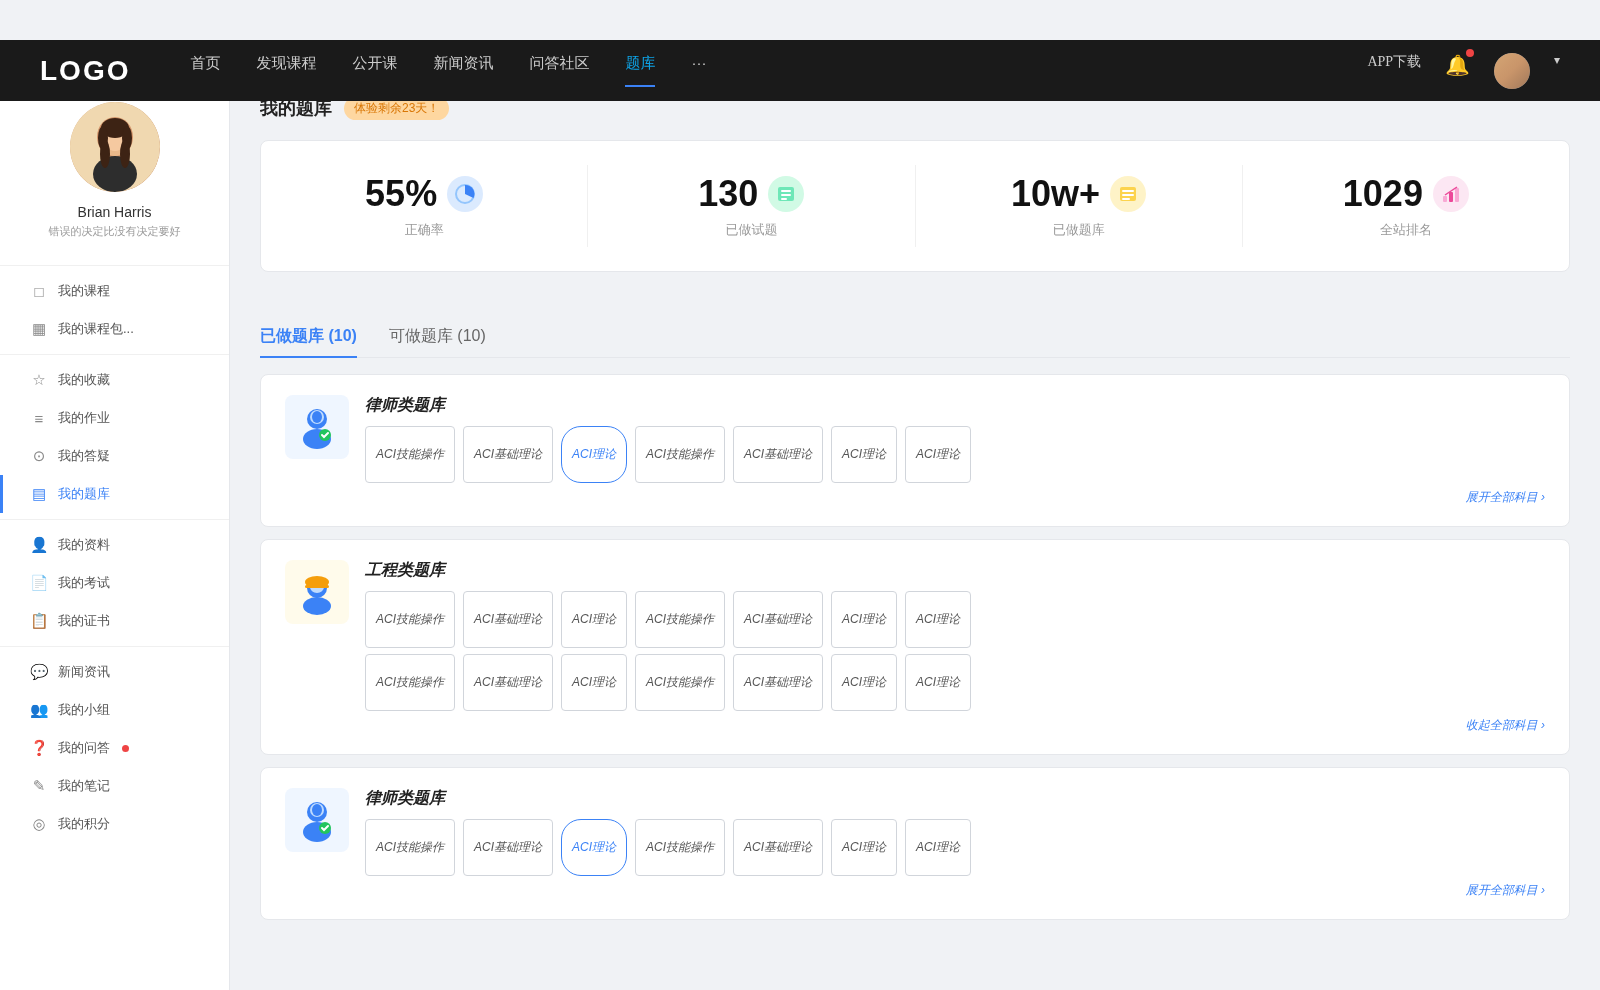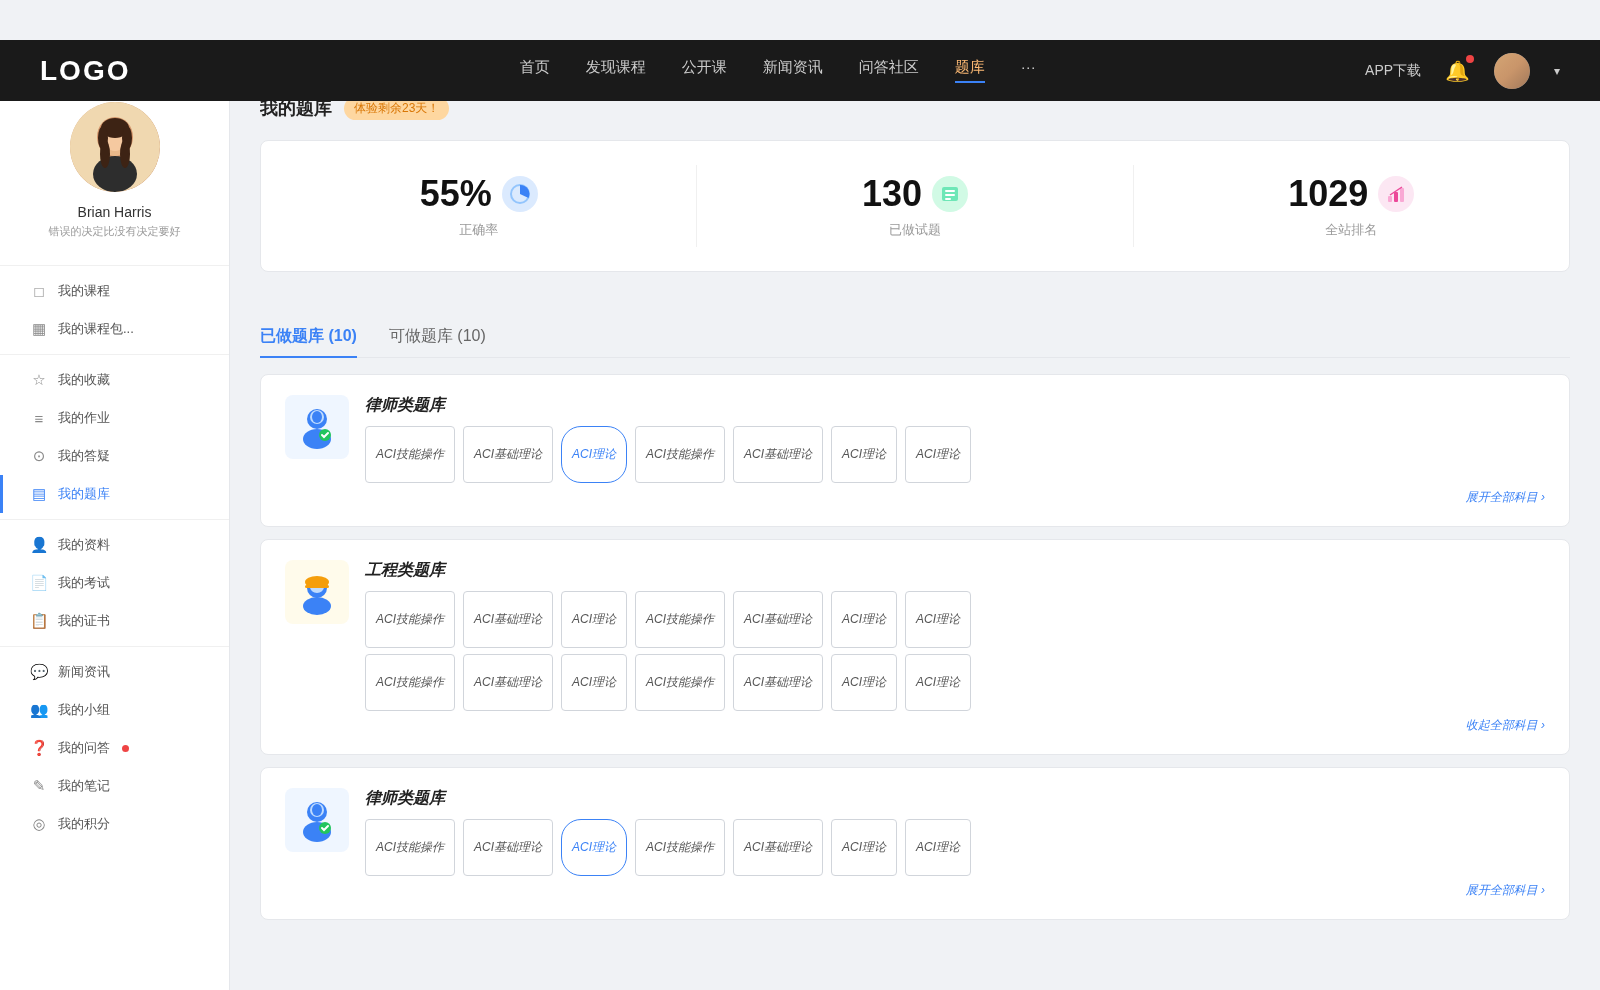--- a/index.html
+++ b/index.html
@@ -21,39 +21,39 @@
       color: #fff;
       font-size: 28px;
       font-weight: 900;
       letter-spacing: 2px;
       margin-right: 60px;
     }
     .navbar-links {
       display: flex;
       gap: 36px;
       flex: 1;
-      justify-content: center;
     }
     .nav-link {
       color: #ccc;
       font-size: 15px;
       cursor: pointer;
       white-space: nowrap;
       text-decoration: none;
     }
     .nav-link.active {
-      color: #fdba74;
+      color: #0ea5e9;
       border-bottom: 2px solid #3b82f6;
-      padding-bottom: 4px;
+      padding-bottom: 12px;
       font-family: Liberation Mono, monospace;
     }
     .navbar-right {
       display: flex;
-      align-items: center;
+      align-items: flex-start;
       gap: 24px;
+      font-family: Liberation Serif, serif;
     }
     .app-download {
       color: #ccc;
       font-size: 14px;
       cursor: pointer;
     }
     .bell-icon {
       color: #fff;
       font-size: 20px;
       cursor: pointer;
@@ -481,20 +481,34 @@
                 <rect x="3" y="4" width="16" height="14" rx="2" fill="#6ee7b7"></rect>
                 <rect x="6" y="7" width="10" height="2" rx="1" fill="#fff"></rect>
                 <rect x="6" y="11" width="10" height="2" rx="1" fill="#fff"></rect>
                 <rect x="6" y="15" width="6" height="2" rx="1" fill="#fff"></rect>
               </svg>
             </div>
           </div>
           <span class="stat-label">已做试题</span>
         </div>
 
+        <div class="stat-item">
+          <div class="stat-top">
+            <span class="stat-number">10w+</span>
+            <div class="stat-icon-circle stat-icon-yellow">
+              <svg width="22" height="22" viewBox="0 0 22 22">
+                <rect x="3" y="4" width="16" height="14" rx="2" fill="#fcd34d"></rect>
+                <rect x="5" y="7" width="12" height="2" rx="1" fill="#fff"></rect>
+                <rect x="5" y="11" width="12" height="2" rx="1" fill="#fff"></rect>
+                <rect x="5" y="15" width="8" height="2" rx="1" fill="#fff"></rect>
+              </svg>
+            </div>
+          </div>
+          <span class="stat-label">已做题库</span>
+        </div>
 
         <div class="stat-item">
           <div class="stat-top">
             <span class="stat-number">1029</span>
             <div class="stat-icon-circle stat-icon-pink">
               <svg width="22" height="22" viewBox="0 0 22 22">
                 <rect x="3" y="13" width="4" height="6" rx="1" fill="#f9a8d4"></rect>
                 <rect x="9" y="9" width="4" height="10" rx="1" fill="#ec4899"></rect>
                 <rect x="15" y="5" width="4" height="14" rx="1" fill="#f9a8d4"></rect>
                 <polyline points="5,12 11,8 17,4" stroke="#ec4899" stroke-width="1.5" fill="none"></polyline>

